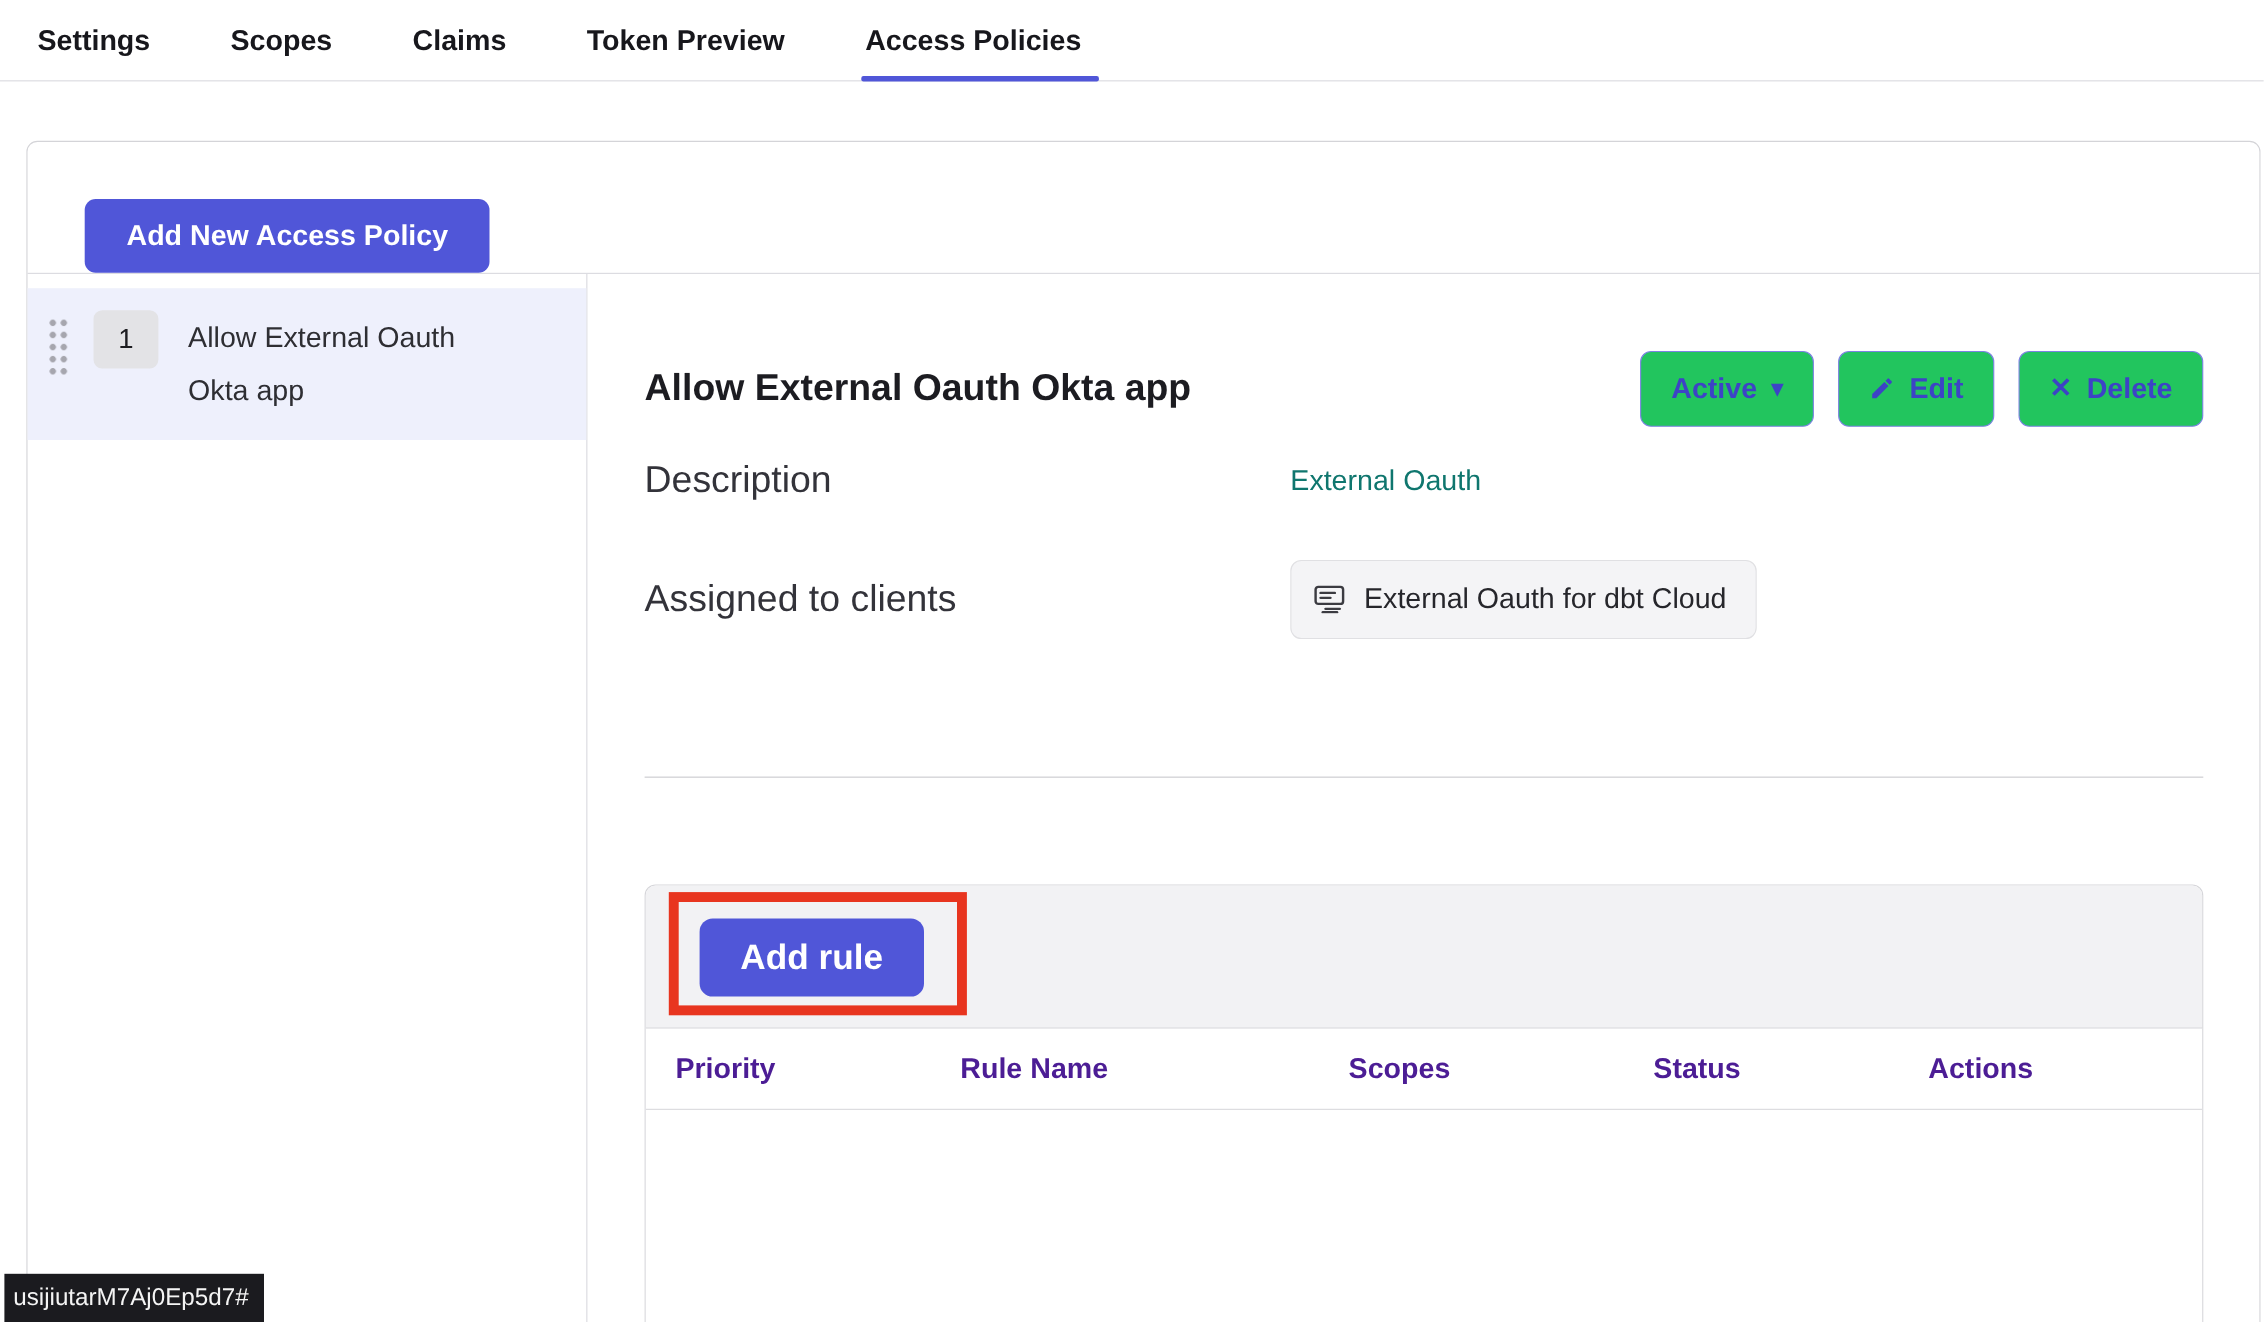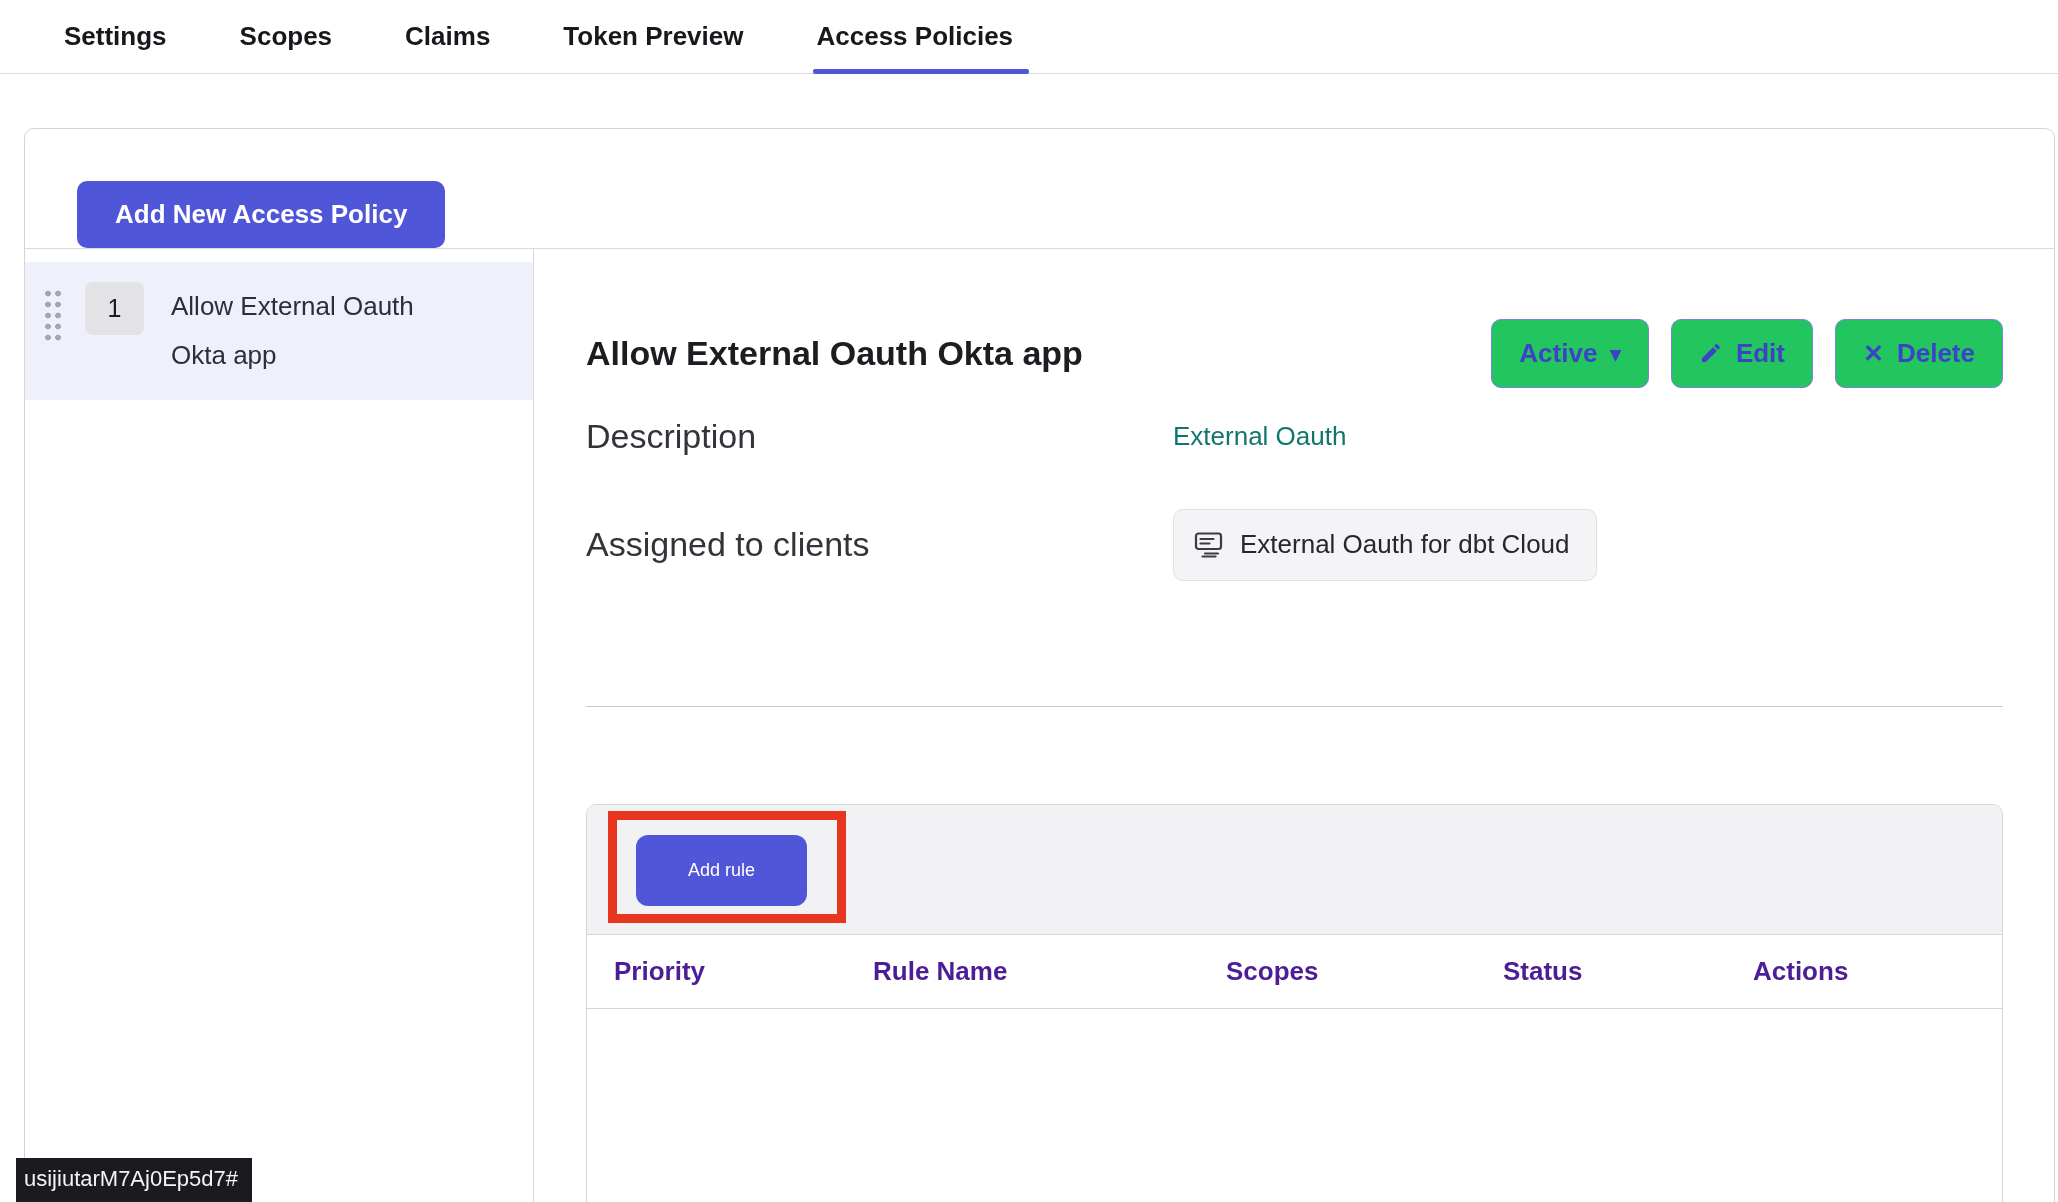--- a/index.html
+++ b/index.html
@@ -10,21 +10,21 @@
   html,body{margin:0;padding:0;}
   body{
     width:2058px;height:1202px;position:relative;overflow:hidden;
     background:#ffffff;color:#1f1f25;
     font-family:"Liberation Sans", sans-serif;
   }
 
   
   .tabbar{
     display:flex;align-items:stretch;height:74px;
-    border-bottom:1px solid #d9d9de;padding-left:64px;gap:73px;
+    border-bottom:1px solid #d9d9de;padding-left:34px;gap:73px;
   }
   .tab{
     display:flex;align-items:center;position:relative;
     font-size:26px;font-weight:700;color:#17171c;cursor:pointer;white-space:nowrap;
   }
   .tab.active::after{
     content:"";position:absolute;left:-4px;right:-16px;bottom:-1px;height:5px;
     background:var(--primary);border-radius:2px;
   }
 
@@ -89,38 +89,38 @@
     font-size:26px;color:#26262b;
   }
   .divider{border:none;border-top:1px solid #c9c9ce;margin:125px 0 0 0;}
 
   
   .rules-box{margin-top:97px;border:1px solid #d6d6da;border-radius:10px;overflow:hidden;}
   .rules-toolbar{background:#f2f2f4;padding:30px 0 28px 49px;}
   .add-rule-wrap{position:relative;display:inline-block;}
   .btn-add-rule{
     background:var(--primary);color:#fff;border:none;cursor:pointer;
-    font-family:inherit;font-weight:400;font-size:18px;
-    height:71px;padding:0 52px;border-radius:12px;
+    font-family:inherit;font-weight:700;font-size:32px;
+    height:71px;padding:0 37px;border-radius:12px;
   }
   .annotation-box{
     position:absolute;left:-28px;top:-24px;right:-39px;bottom:-17px;
     border:9px solid var(--annotation);pointer-events:none;
   }
   .rules-header{
     display:grid;grid-template-columns:259px 353px 277px 250px 1fr;
     align-items:center;height:75px;padding-left:27px;background:#fff;
     border-top:1px solid #d6d6da;border-bottom:1px solid #d6d6da;
     font-weight:700;font-size:26px;color:#4c1d95;
   }
   .rules-body{height:204px;background:#fff;}
 
   
   .status-bar{
-    position:absolute;left:16px;bottom:0;background:#1b1b1f;color:#f4f4f4;
+    position:absolute;left:4px;bottom:0;background:#1b1b1f;color:#f4f4f4;
     font-size:22px;padding:8px 14px 10px 8px;white-space:nowrap;
   }
   .icon-svg{display:block;color:#3b3b41;}
 </style>
 </head>
 <body>
 
 <nav class="tabbar">
   <div class="tab">Settings</div>
   <div class="tab">Scopes</div>

